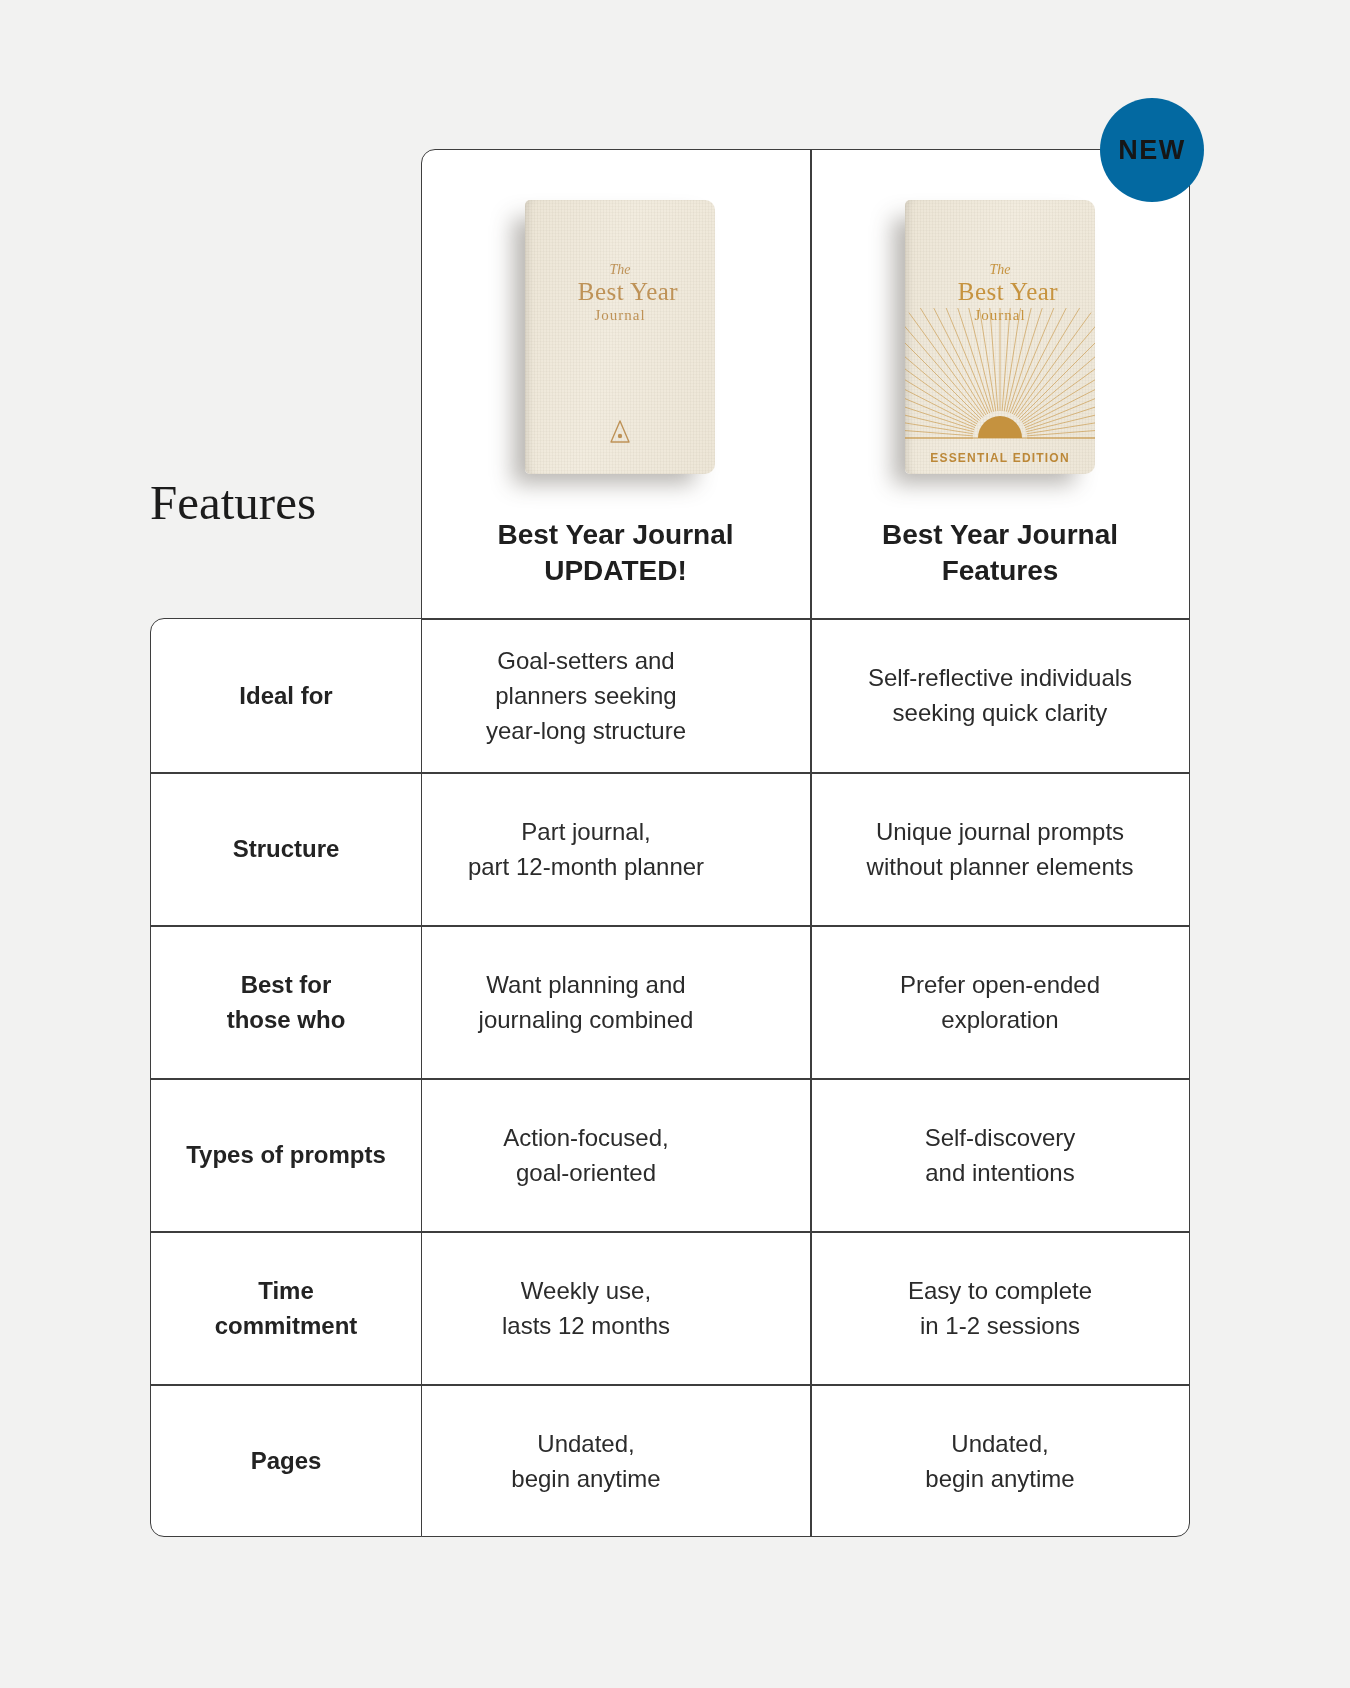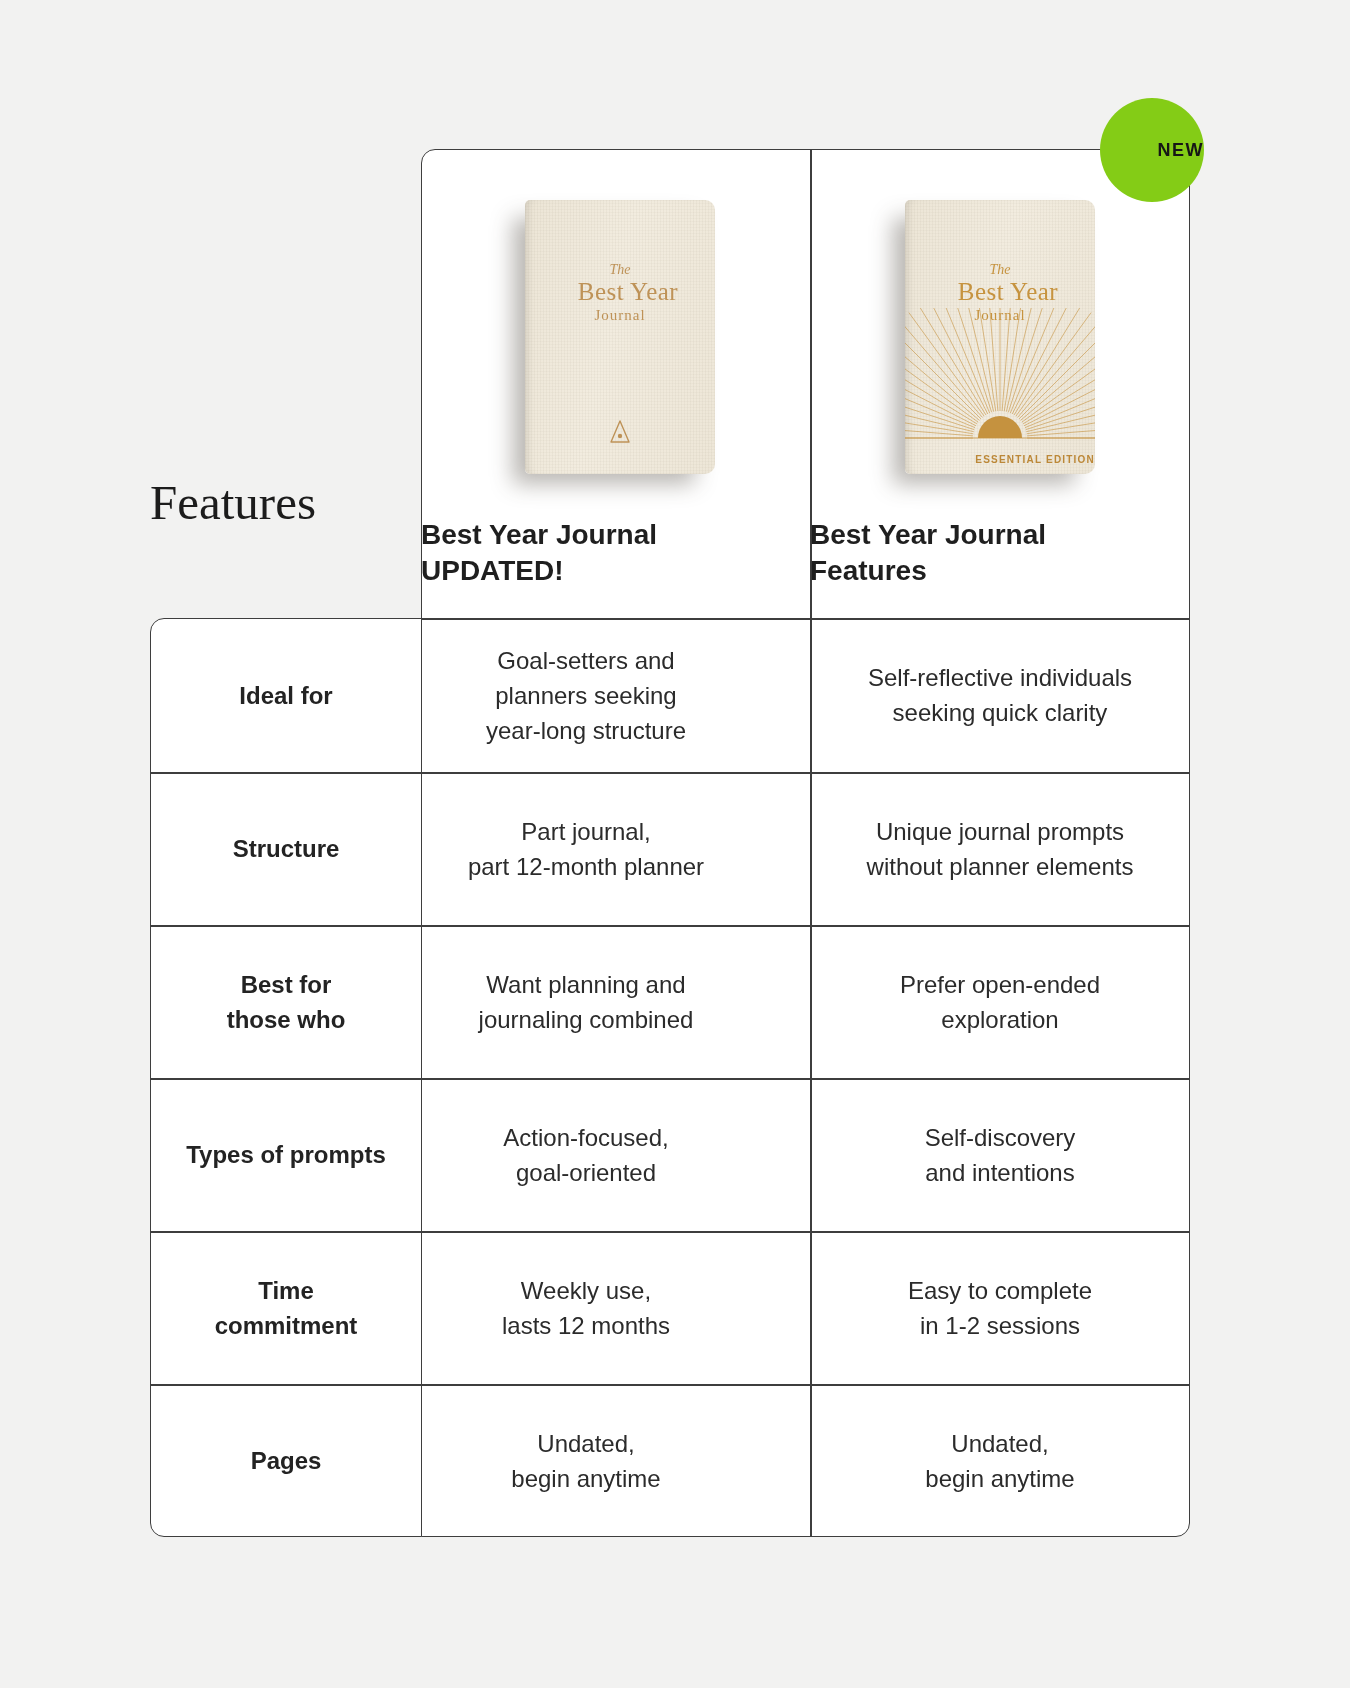--- a/index.html
+++ b/index.html
@@ -46,24 +46,24 @@
   .h-line.l2 { top: 925px; }
   .h-line.l3 { top: 1078px; }
   .h-line.l4 { top: 1231px; }
   .h-line.l5 { top: 1384px; }
 
   
   .new-badge {
     position: absolute;
     left: 1100px; top: 98px;
     width: 104px; height: 104px;
-    background: #84cc16;
+    background: #0369a1;
     border-radius: 50%;
-    display: flex; align-items: center; justify-content: flex-end;
-    font-size: 18px; font-weight: 800; letter-spacing: 1.5px;
+    display: flex; align-items: center; justify-content: center;
+    font-size: 27px; font-weight: 800; letter-spacing: 1.5px;
     color: #161616; z-index: 6;
   }
 
   
   .features-heading {
     position: absolute;
     left: 150px; top: 474px;
     width: 250px;
     font-family: "Liberation Serif", serif;
     font-size: 49px;
@@ -91,29 +91,29 @@
   .cover-text { position: absolute; top: 62px; left: 0; width: 100%; text-align: center; }
   .cover-text .brand-top  { font-family: "Liberation Serif", serif; font-style: italic; font-size: 14px; line-height: 15px; }
   .cover-text .brand-main { font-family: "Liberation Serif", serif; font-size: 25px; line-height: 29px; letter-spacing: 0.5px; padding-left: 16px; }
   .cover-text .brand-sub  { font-family: "Liberation Serif", serif; font-size: 15px; line-height: 18px; letter-spacing: 1px; }
   .journal.left  .cover-text { color: #BE9257; }
   .journal.right .cover-text { color: #C6933F; }
   .cover-logo { position: absolute; bottom: 28px; left: 50%; transform: translateX(-50%); }
   .sunburst { position: absolute; bottom: 16px; left: 0; width: 190px; height: 150px; }
   .edition-label {
     position: absolute; bottom: 9px; left: 0; width: 100%;
-    text-align: right;
-    font-size: 10px; font-weight: 700; letter-spacing: 1.2px;
+    text-align: center;
+    font-size: 12px; font-weight: 700; letter-spacing: 1.2px;
     color: #BC8838;
   }
 
   
   .product-title {
     position: absolute; top: 517px;
-    text-align: left;
+    text-align: center;
     font-size: 28px; line-height: 36px; font-weight: 600;
     color: #1F1F1F; z-index: 3;
   }
   .product-title.t1 { left: 421px; width: 389px; }
   .product-title.t2 { left: 810px; width: 380px; }
   .product-title .line2.heavy { font-weight: 800; }
 
   
   .cell {
     position: absolute;

